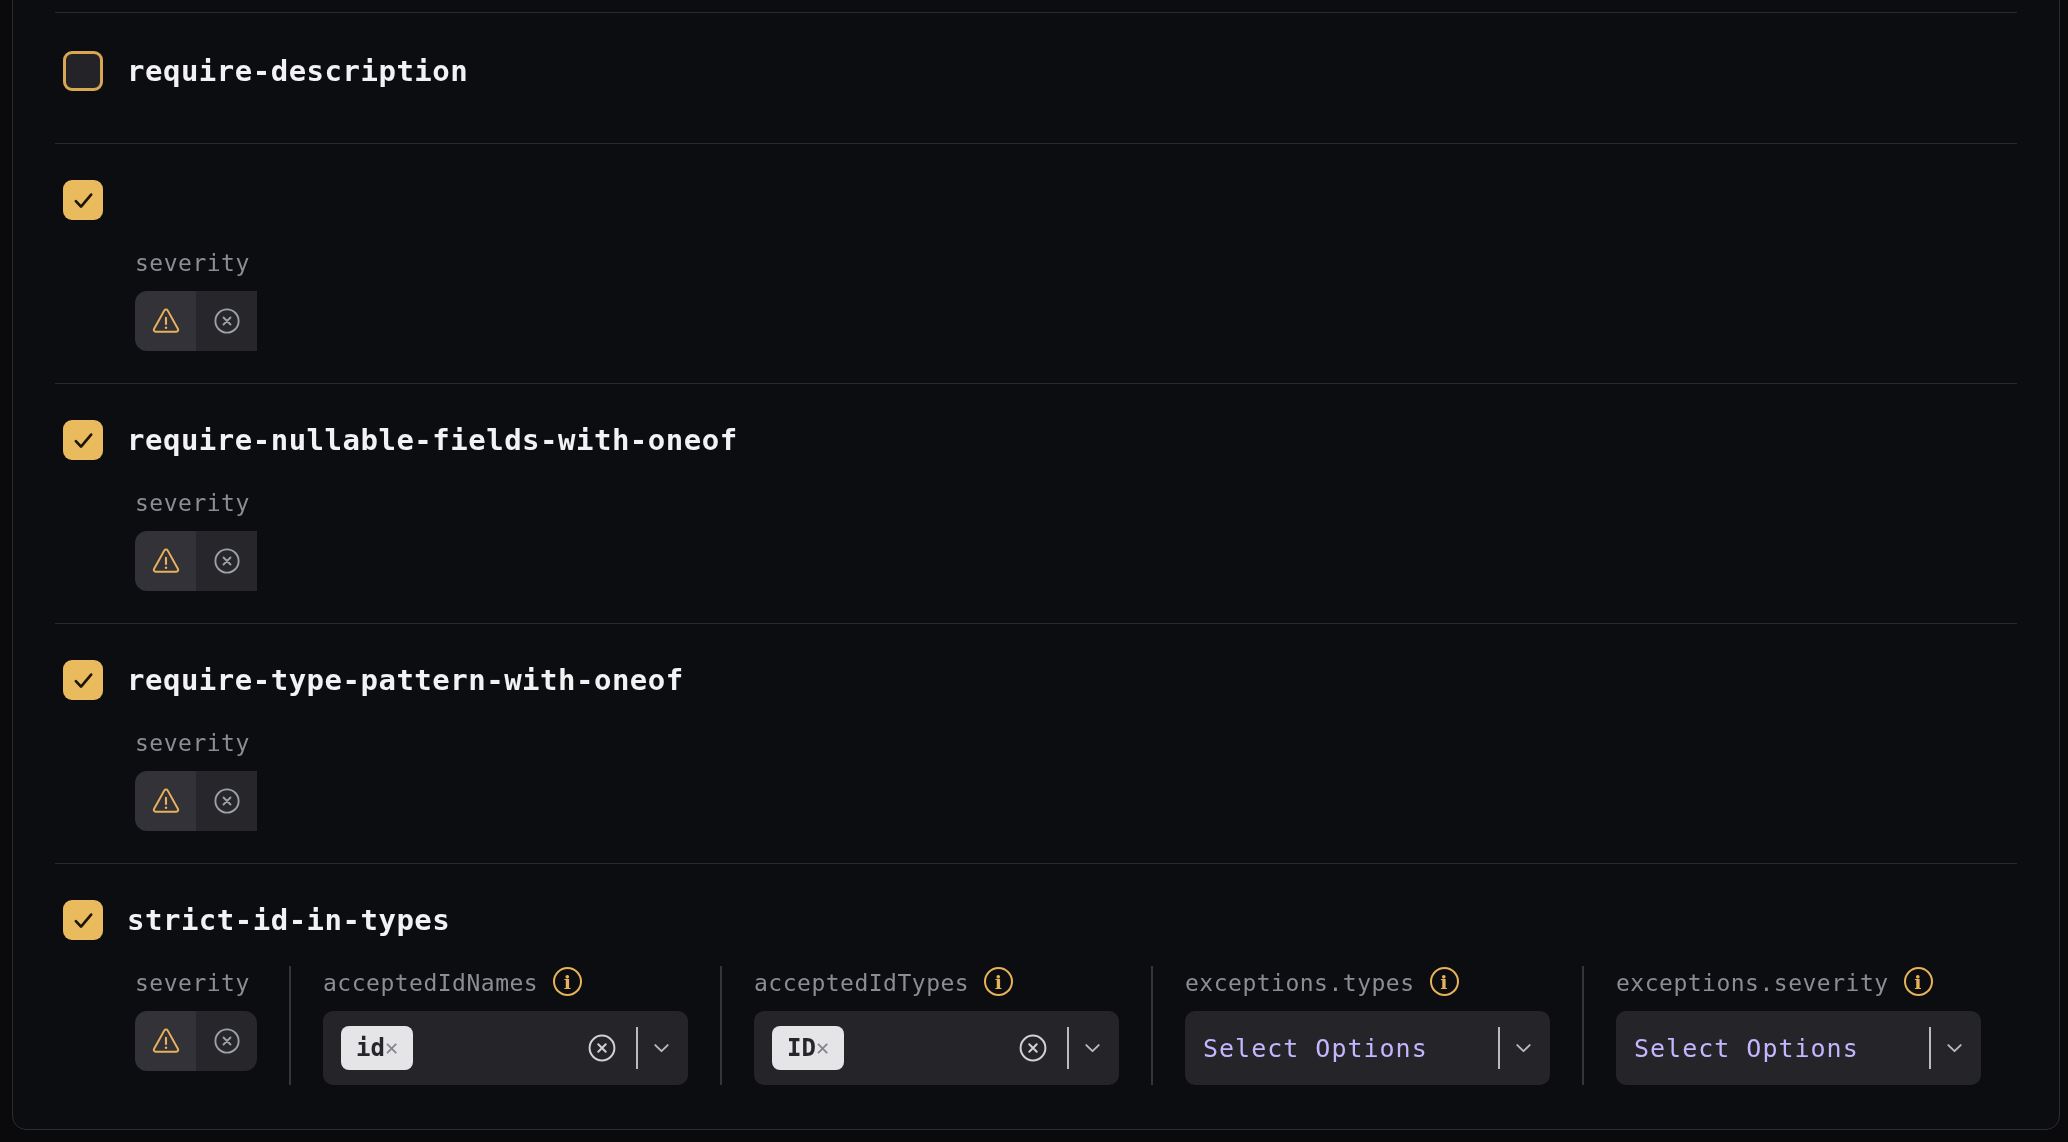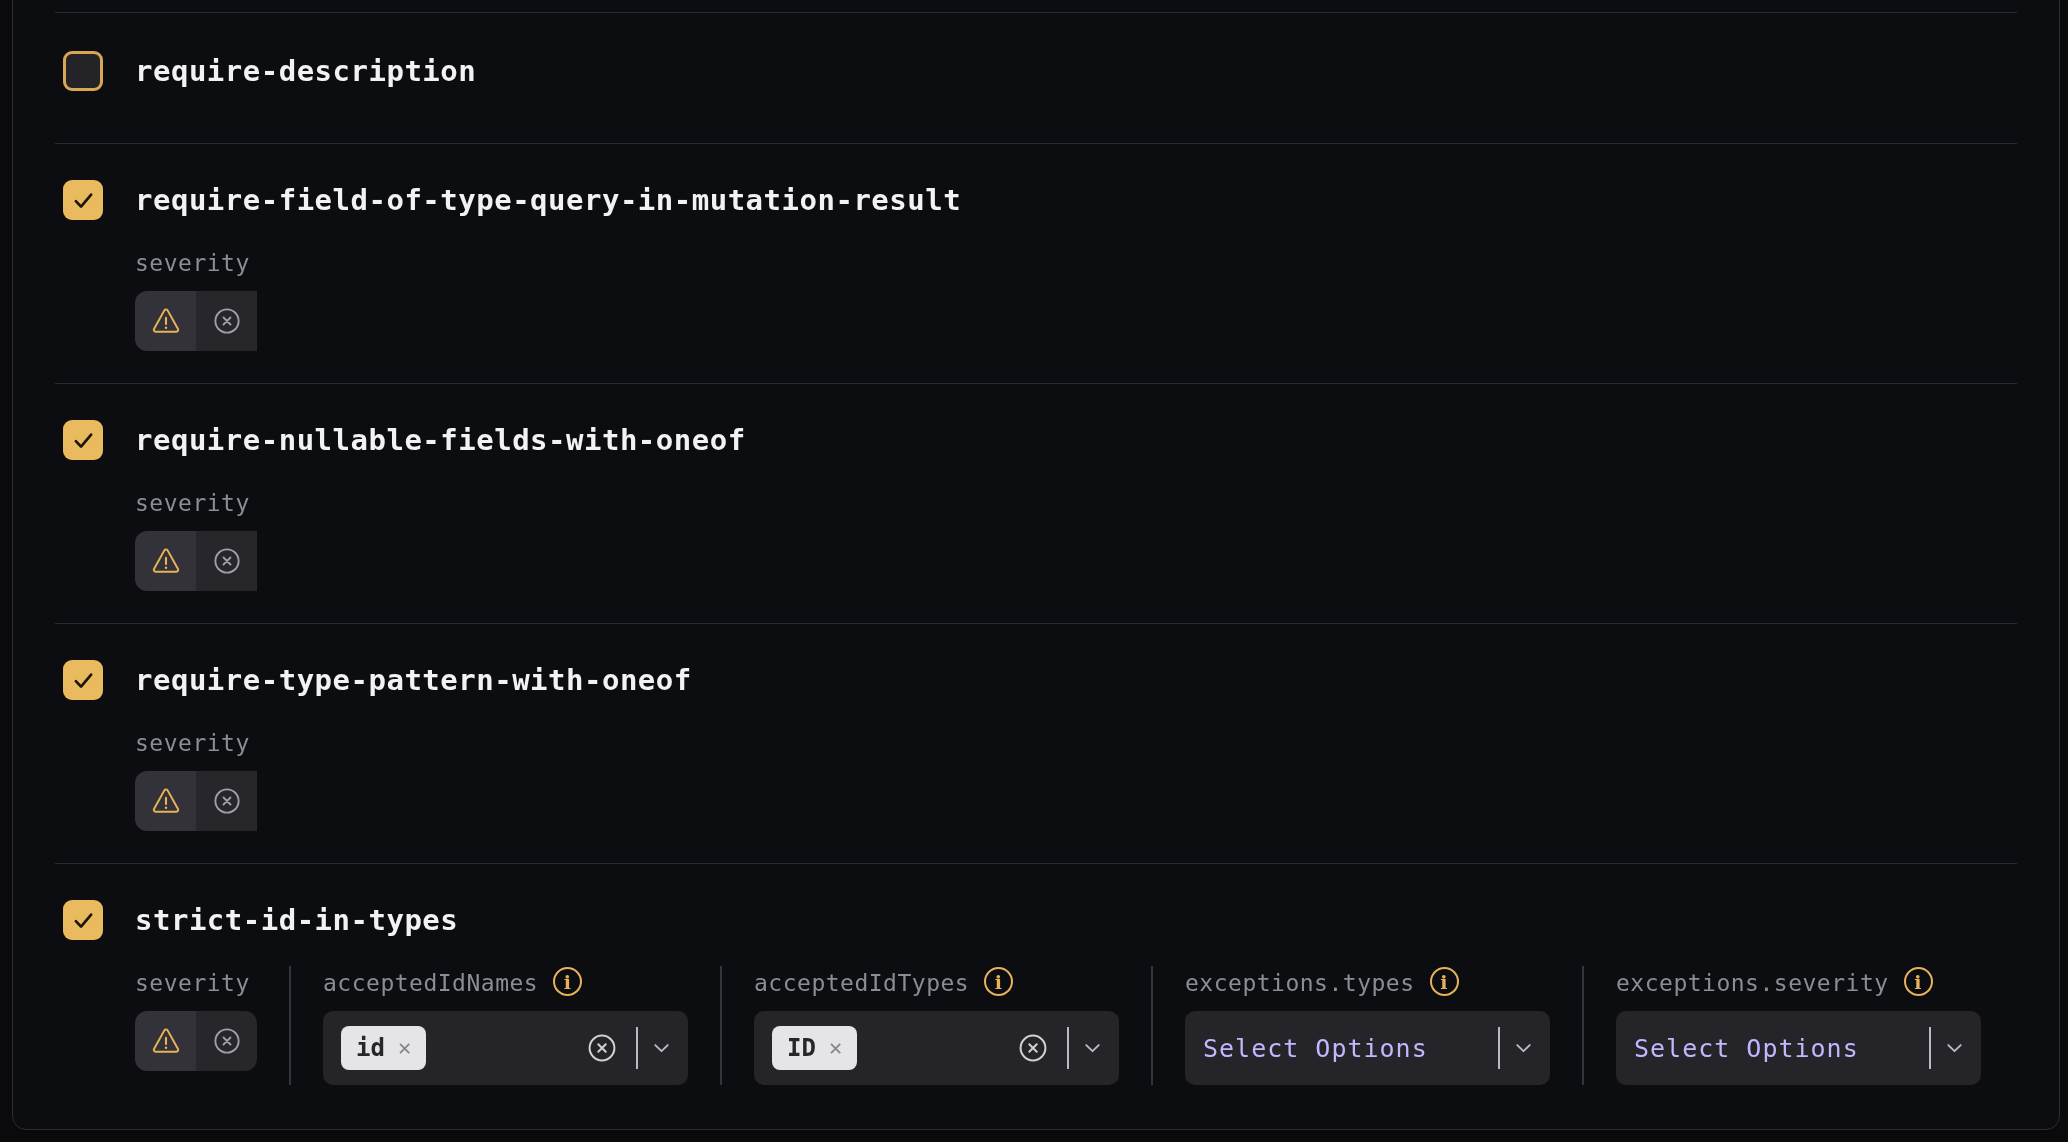--- a/index.html
+++ b/index.html
@@ -14,21 +14,21 @@
     background:#0c0d10;
     border:1px solid #2c2d33;
     border-radius:14px;
     padding:0 42px;
   }
   .rules-list{margin-top:33px;}
   .rule-section{border-top:1px solid #292a2f;padding:36px 0 32px 0;}
   .rule-section.first{padding:38px 0 52px 0;}
   .rule-section.last{padding-bottom:12px;}
 
-  .title-row{display:flex;align-items:center;gap:32px;padding-left:8px;height:40px;}
+  .title-row{display:flex;align-items:center;gap:24px;padding-left:8px;height:40px;}
   .checkbox{width:40px;height:40px;border-radius:9px;box-sizing:border-box;flex:0 0 auto;
     display:flex;align-items:center;justify-content:center;cursor:pointer;}
   .checkbox.checked{background:#eaba5f;}
   .checkbox.unchecked{background:#242428;border:3px solid #d9a653;}
   .rule-title{font-size:29px;font-weight:bold;color:#f2f2f4;letter-spacing:0.5px;white-space:nowrap;}
 
   .sub-block{margin:26px 0 0 80px;}
   .fields-row{display:flex;align-items:flex-start;margin:26px 0 0 80px;}
   .field-col{display:flex;flex-direction:column;}
   .vsep{width:2px;background:#34353b;margin:0 32px;align-self:stretch;}
@@ -41,21 +41,21 @@
 
   .seg{display:inline-flex;height:60px;border-radius:12px;overflow:hidden;}
   .seg-btn{width:61px;height:60px;border:none;margin:0;padding:0;display:flex;align-items:center;
     justify-content:center;cursor:pointer;background:#26262b;}
   .seg-btn.sel{background:#323238;}
   .icon-wrap{display:inline-flex;align-items:center;justify-content:center;}
 
   .mselect{width:365px;height:74px;box-sizing:border-box;background:#242429;border-radius:10px;
     display:flex;align-items:center;padding:0 16px 0 18px;cursor:pointer;}
   .chip{height:44px;box-sizing:border-box;background:#e5e5e8;border-radius:8px;display:inline-flex;
-    align-items:center;padding:0 15px;gap:13px;}
+    align-items:center;padding:0 15px;}
   .chip-label{font-size:24px;font-weight:bold;color:#26262b;}
   .chip-x{font-size:22px;font-weight:bold;color:#85858d;cursor:pointer;line-height:1;}
   .ms-placeholder{font-size:25px;color:#c4b5fd;letter-spacing:1px;white-space:nowrap;}
   .ms-spacer{flex:1;}
   .ms-clear{display:inline-flex;cursor:pointer;margin-right:2px;}
   .ms-vbar{width:2px;height:42px;background:#b9bbc0;margin:0 13px 0 16px;flex:0 0 auto;}
 </style>
 </head>
 <body>
 
@@ -69,21 +69,20 @@
       </div>
       <div class="rule-section">
         <div class="title-row">
           <div class="checkbox checked">
             <span class="icon-wrap">
               <svg width="27" height="27" viewBox="0 0 24 24">
     <path d="M5.2 12.6 L9.8 17.4 L18.8 6.8" fill="none" stroke="#1c160a" stroke-width="2.4" stroke-linecap="round" stroke-linejoin="round"></path>
   </svg>
             </span>
           </div>
-          <div class="rule-title">require-field-of-type-query-in-mutation-result</div>
         </div>
         <div class="sub-block">
           <div class="field-col">
             <div class="field-label">
               <span>severity</span>
             </div>
             <div class="seg">
               <button class="seg-btn sel">
                 <span class="icon-wrap">
                   <svg width="30" height="28" viewBox="0 0 24 22">

